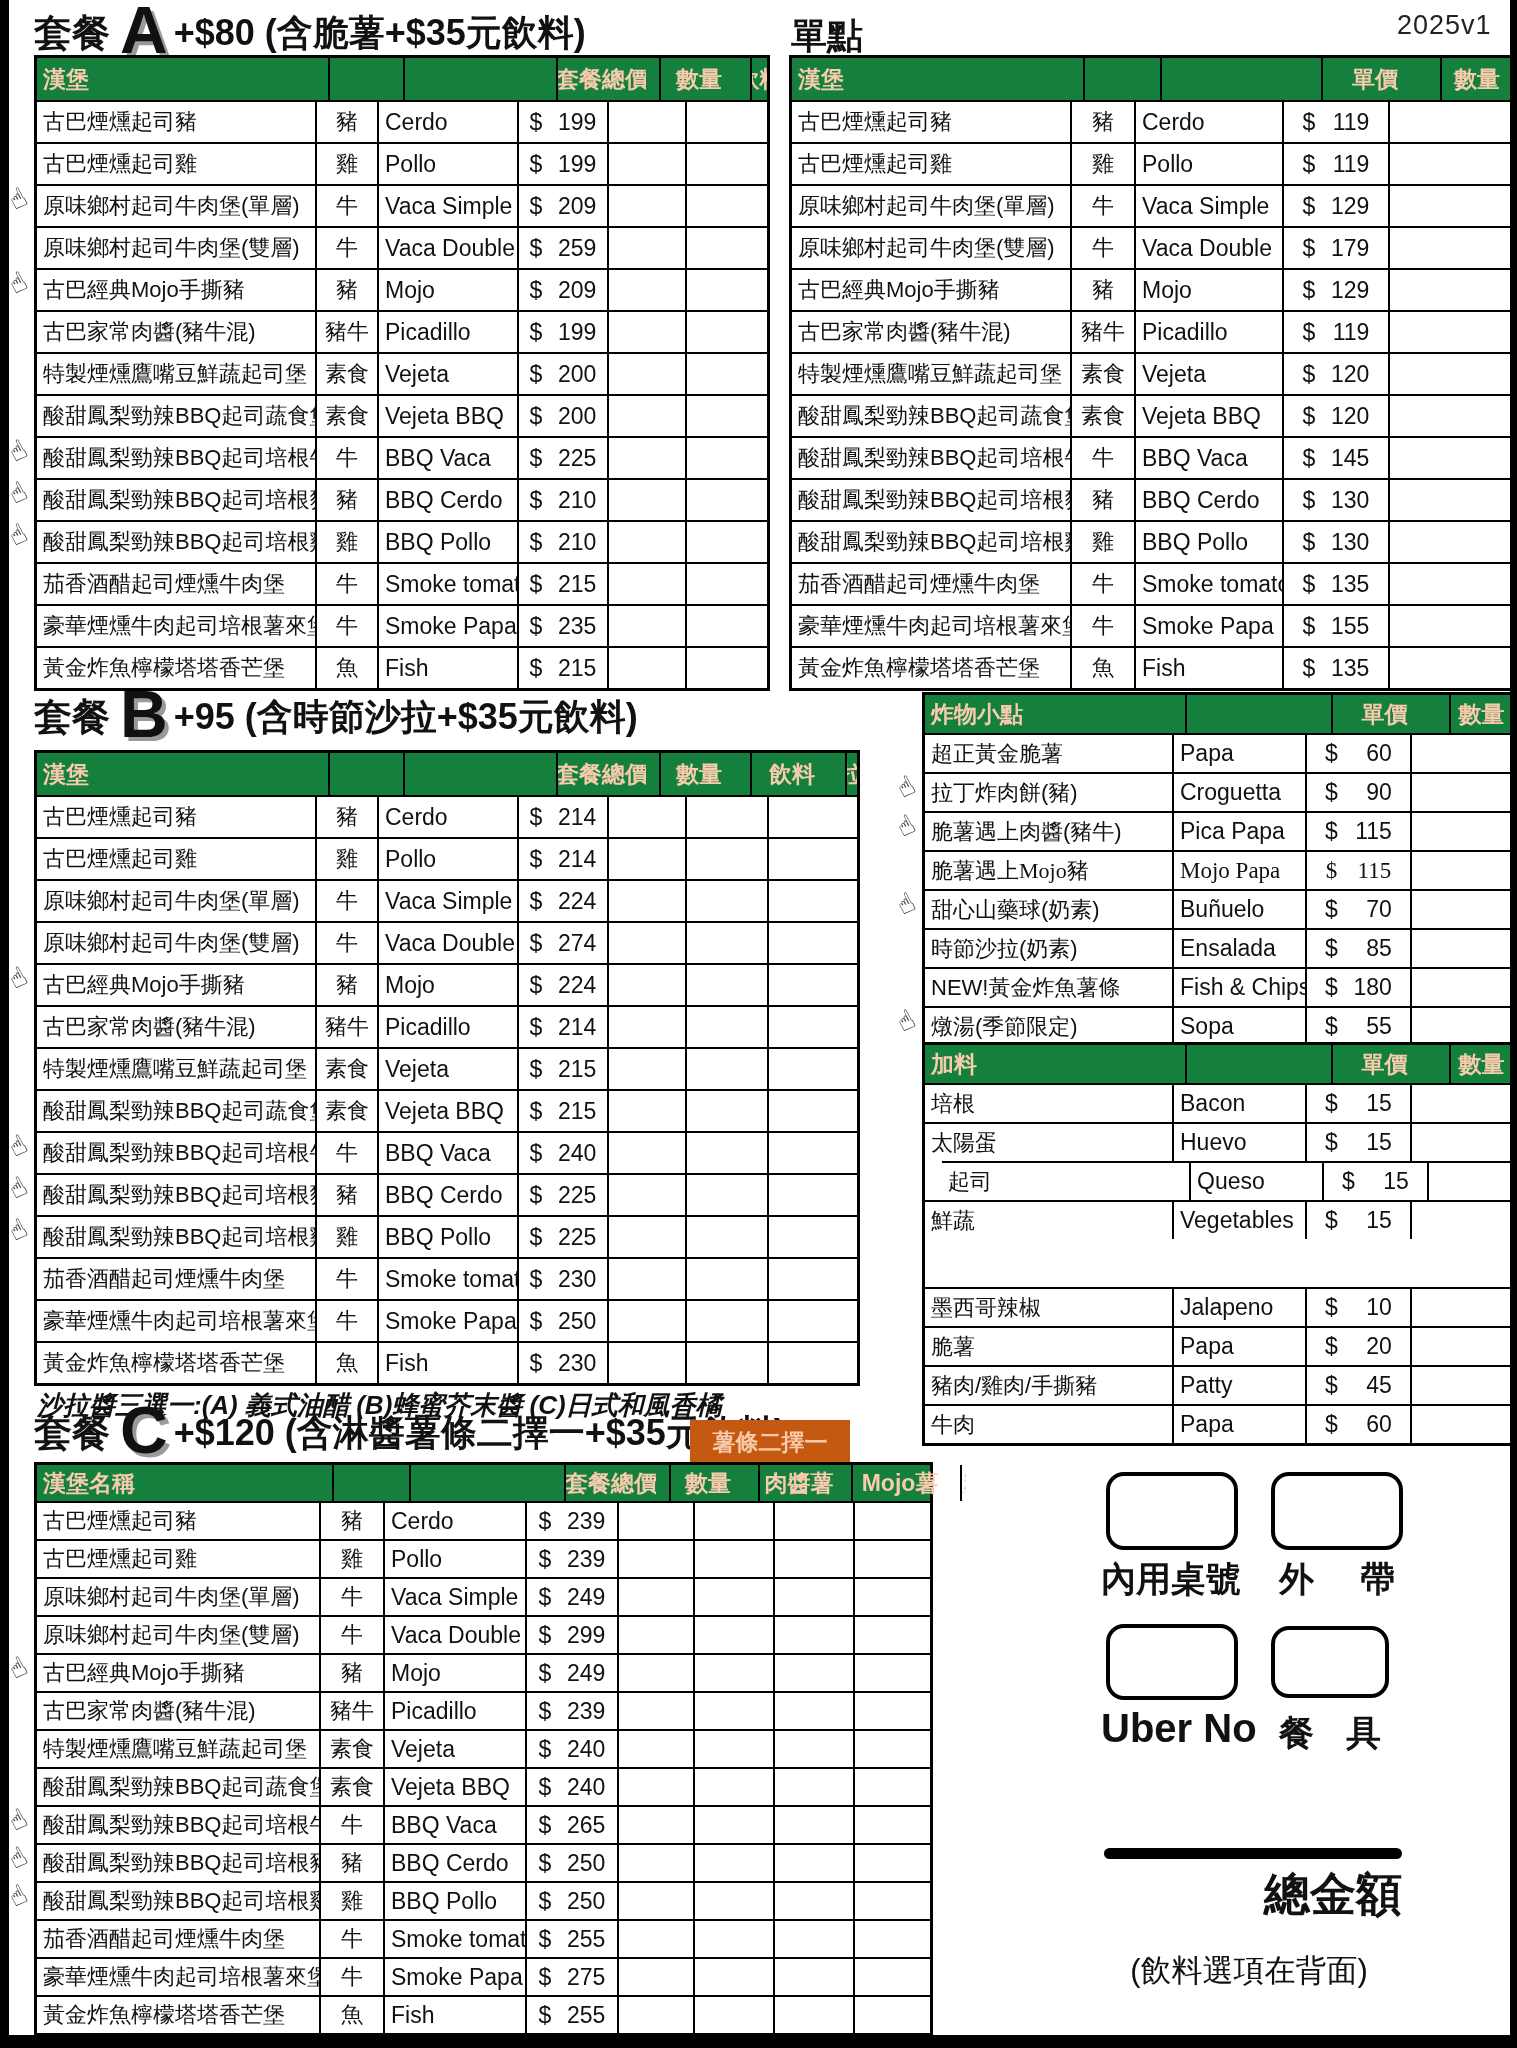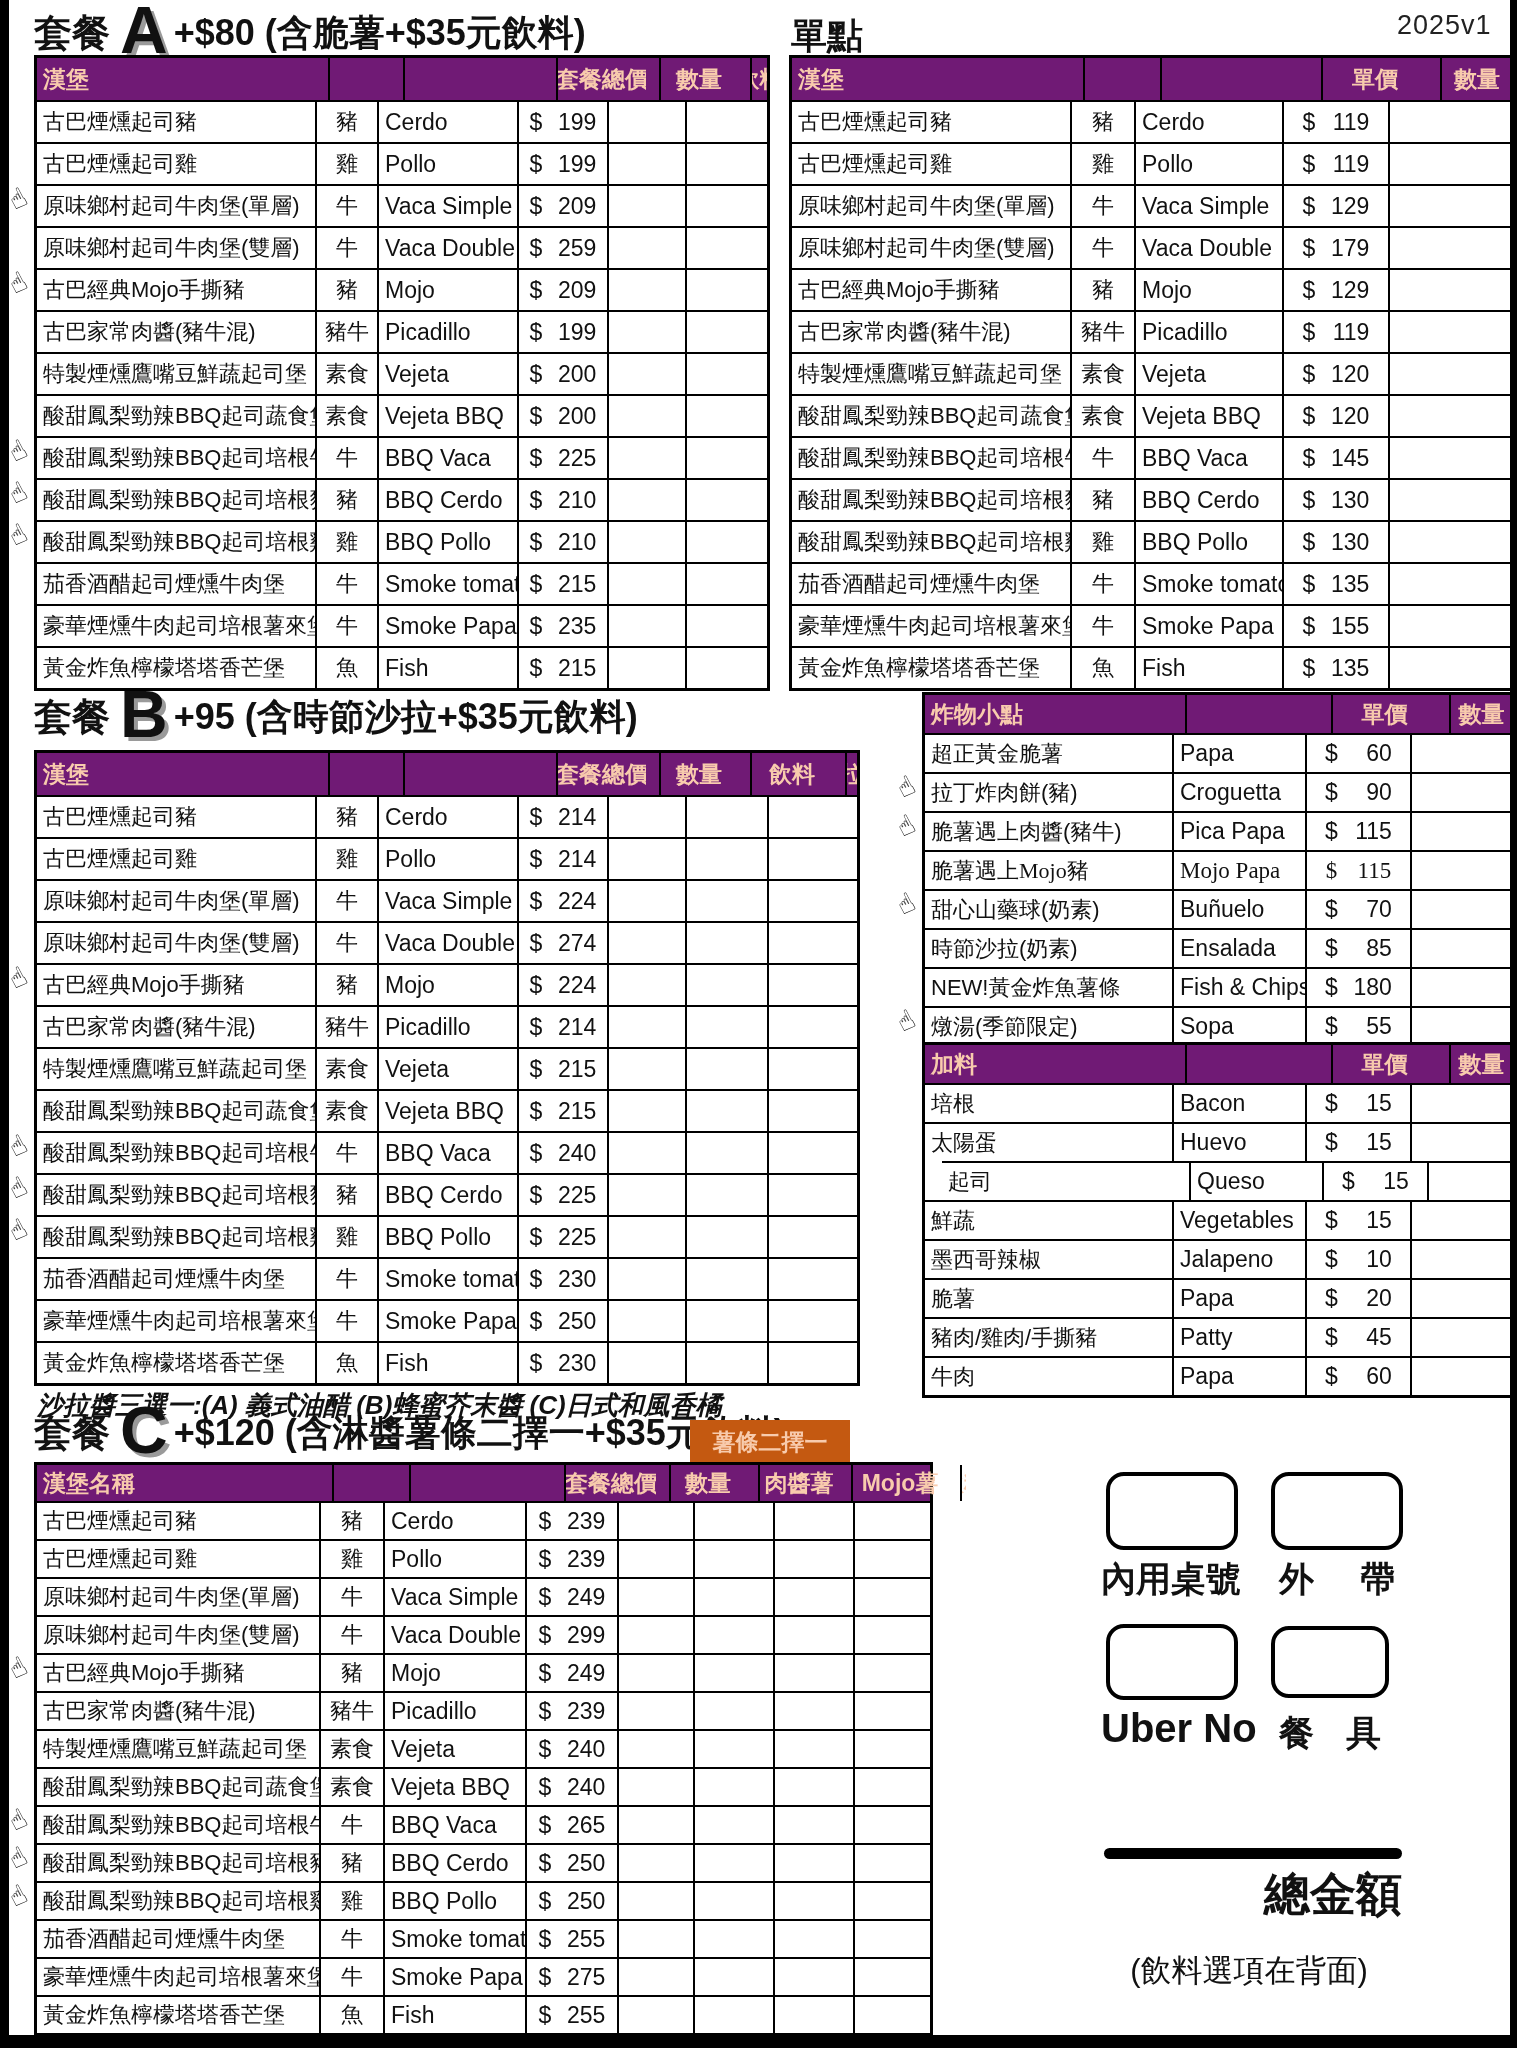--- a/index.html
+++ b/index.html
@@ -3,21 +3,21 @@
 <meta charset="utf-8">
 <style>
   html,body{margin:0;padding:0;background:#e8e8e8;}
   *{box-sizing:border-box;}
   #page{position:relative;width:1517px;height:2048px;background:#fff;margin:0 auto;
         font-family:"Liberation Sans","DejaVu Sans",sans-serif;color:#111;overflow:hidden;
         border-left:9px solid #000;border-right:7px solid #000;border-bottom:13px solid #000;}
   .tbl{position:absolute;border:3px solid #000;background:#fff;}
   .tr{display:flex;border-top:2px solid #000;}
   .tr:first-child{border-top:0;}
-  .tr.hd{background:#701a75;gap:13px;}
+  .tr.hd{background:#15803d;gap:13px;}
   .td{flex:0 0 auto;border-left:2px solid #000;display:flex;align-items:center;
       overflow:hidden;white-space:nowrap;padding:0 6px;font-size:22px;}
   .td:first-child{border-left:0;}
   .td.last{flex:1 1 0;min-width:0;}
   .td.ctr{justify-content:center;padding:0 2px;}
   .td.es{font-size:23px;}
   .tr.hd .td{color:#F8CBAD;font-weight:bold;font-size:23px;}
   .td.price{justify-content:center;gap:6px;font-size:23px;}
   .td.price .num{width:48px;text-align:right;}
   .hand{position:absolute;font-size:27px;line-height:1;transform:rotate(-28deg);color:#000;}
@@ -707,21 +707,21 @@
       </div>
       <div class="tr" style="height: 39px;">
         <div class="td " style="width: 247px;">鮮蔬</div>
         <div class="td es" style="width: 133px;">Vegetables</div>
         <div class="td price" style="width: 105px;">
           <span>$</span>
           <span class="num">15</span>
         </div>
         <div class="td  last" style="width: 102px;"></div>
       </div>
-      <div class="tr" style="height: 39px;">
+      <div class="tr" style="height: 39px; margin-top: 48px;">
         <div class="td " style="width: 247px;">墨西哥辣椒</div>
         <div class="td es" style="width: 133px;">Jalapeno</div>
         <div class="td price" style="width: 105px;">
           <span>$</span>
           <span class="num">10</span>
         </div>
         <div class="td  last" style="width: 102px;"></div>
       </div>
       <div class="tr" style="height: 39px;">
         <div class="td " style="width: 247px;">脆薯</div>

